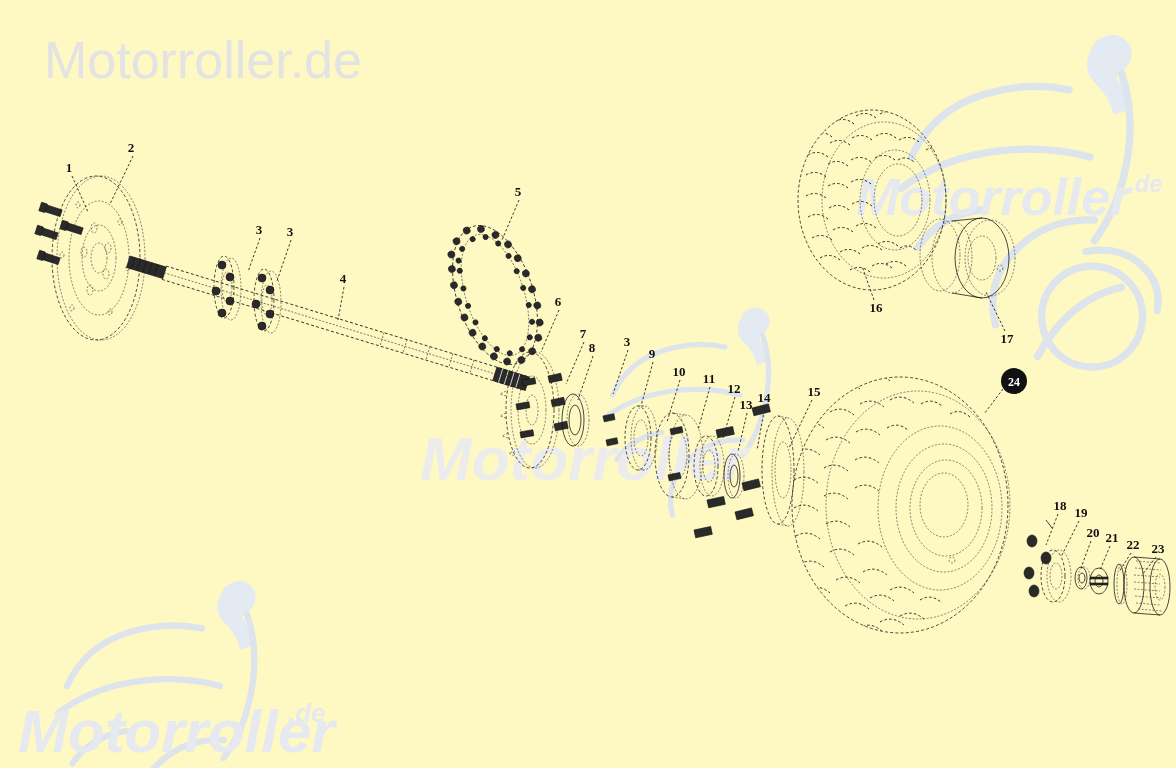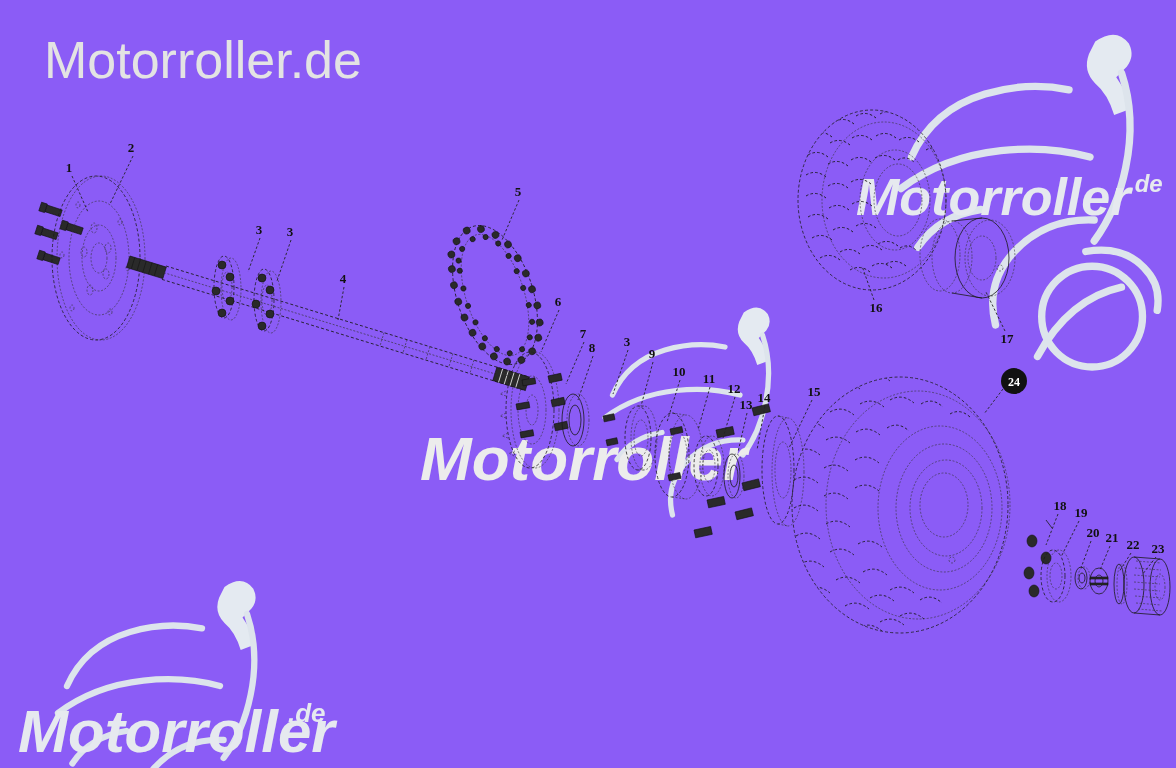--- a/index.html
+++ b/index.html
@@ -8,21 +8,21 @@
     padding: 0;
     background: #ffffff;
   }
   body {
     font-family: "Liberation Sans", sans-serif;
   }
   #page {
     position: relative;
     width: 1176px;
     height: 768px;
-    background: #8b5cf6;
+    background: #fef9c3;
     overflow: hidden;
   }
   #diagram-svg {
     position: absolute;
     left: 0;
     top: 0;
     width: 1176px;
     height: 768px;
   }
   .wm-text {

